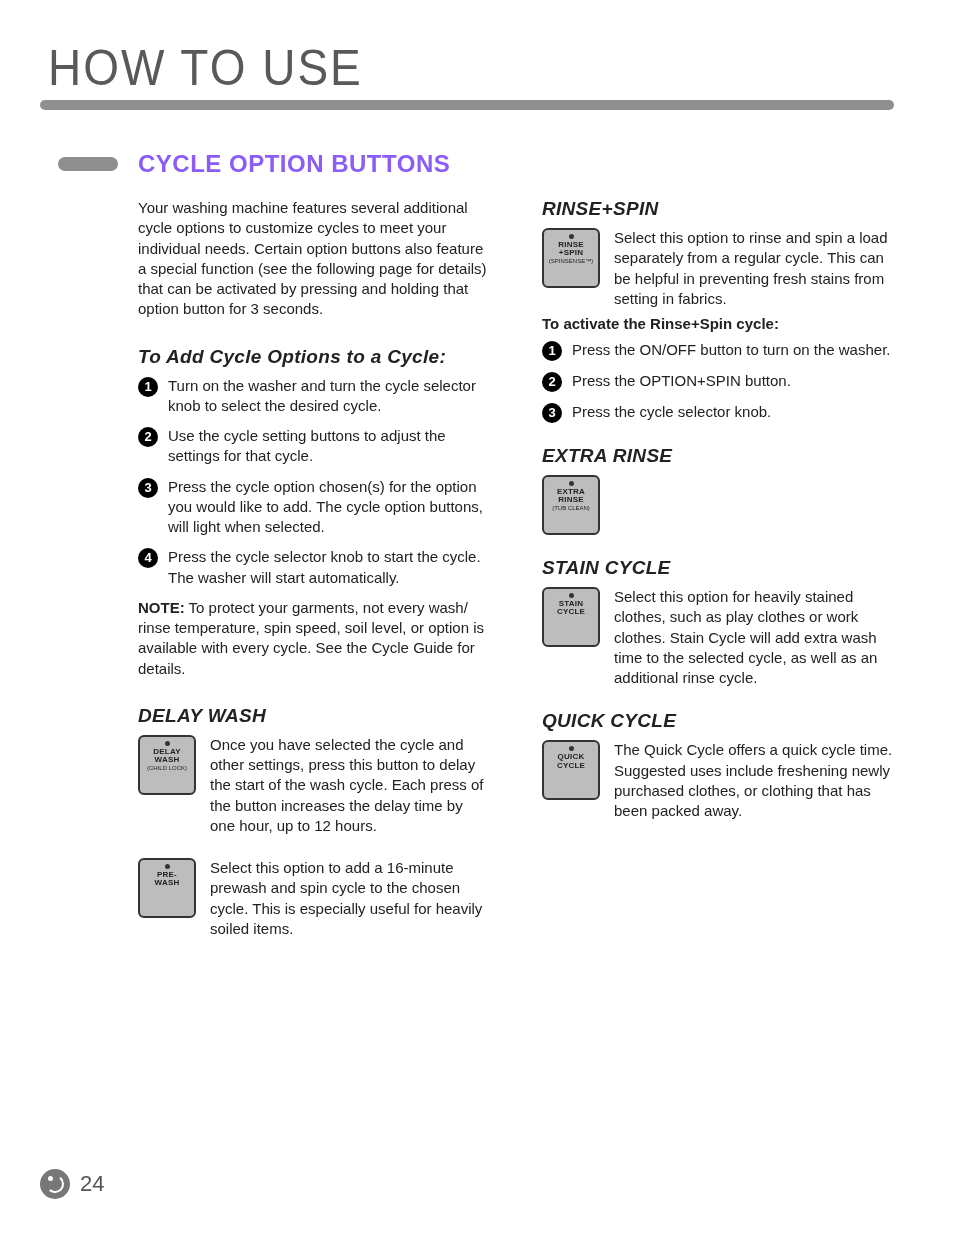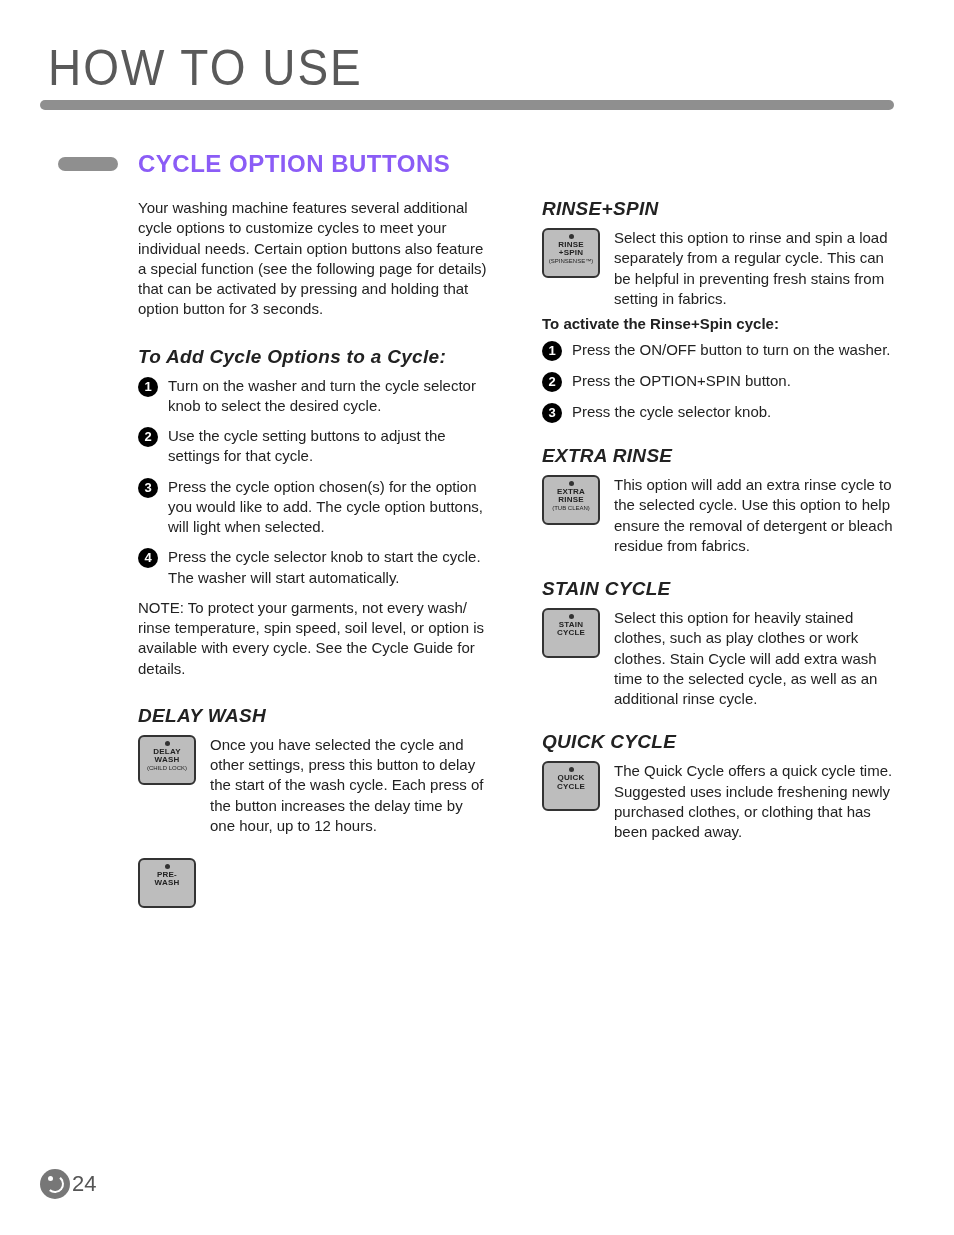--- a/index.html
+++ b/index.html
@@ -85,31 +85,31 @@
     align-items: center;
     justify-content: center;
     margin-top: 1px;
   }
   .note {
     font-size: 15px;
     line-height: 1.35;
     margin-top: 6px;
     margin-bottom: 26px;
   }
-  .note b { font-weight: normal; }
+  .note b { font-weight: bold; }
   .opt-block { margin-bottom: 22px; }
   .opt-body {
     display: flex;
     gap: 14px;
     font-size: 15px;
     line-height: 1.35;
   }
   .btn-icon {
     flex: 0 0 58px;
-    width: 58px; height: 50px;
+    width: 58px; height: 60px;
     border: 2px solid #333;
     border-radius: 6px;
     background: #bdbdbd;
     position: relative;
     font-family: Arial, sans-serif;
     text-align: center;
     padding-top: 4px;
   }
   .btn-icon .dot {
     width: 5px; height: 5px; border-radius: 50%;
@@ -121,21 +121,21 @@
     font-weight: bold;
     font-size: 15px;
     margin: 6px 0 8px;
   }
   .footer {
     position: absolute;
     left: 40px;
     bottom: 36px;
     display: flex;
     align-items: center;
-    gap: 2px;
+    gap: 10px;
   }
   .lg-logo {
     width: 30px; height: 30px; border-radius: 50%;
     background: #777;
     position: relative;
     display: flex; align-items: center; justify-content: center;
   }
   .lg-logo::before {
     content: "";
     position: absolute;
@@ -205,20 +205,21 @@
       </div>
     </div>
 
     <div class="opt-block">
       <div class="opt-body">
         <div class="btn-icon">
           <div class="dot"></div>
           <div class="l1" style="white-space:pre">PRE-
 WASH</div>
         </div>
+        <div>Select this option to add a 16-minute prewash and spin cycle to the chosen cycle. This is especially useful for heavily soiled items.</div>
       </div>
     </div>
   </div>
 
   <div class="col">
 
     <div class="opt-block">
       <div class="sub-h">RINSE+SPIN</div>
       <div class="opt-body">
         <div class="btn-icon">
@@ -246,21 +247,20 @@
 
     <div class="opt-block">
       <div class="sub-h">EXTRA RINSE</div>
       <div class="opt-body">
         <div class="btn-icon">
           <div class="dot"></div>
           <div class="l1" style="white-space:pre">EXTRA
 RINSE</div>
           <div class="l2">(TUB CLEAN)</div>
         </div>
-        <div>This option will add an extra rinse cycle to the selected cycle. Use this option to help ensure the removal of detergent or bleach residue from fabrics.</div>
       </div>
     </div>
 
     <div class="opt-block">
       <div class="sub-h">STAIN CYCLE</div>
       <div class="opt-body">
         <div class="btn-icon">
           <div class="dot"></div>
           <div class="l1" style="white-space:pre">STAIN
 CYCLE</div>

